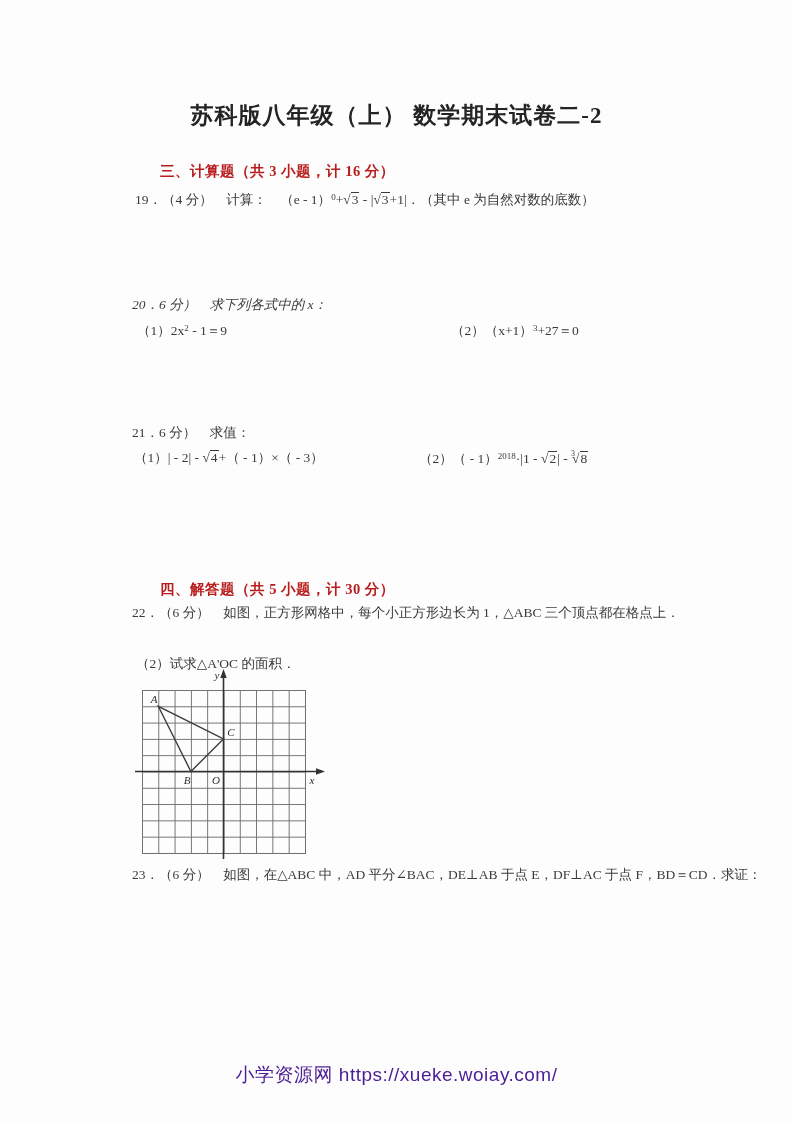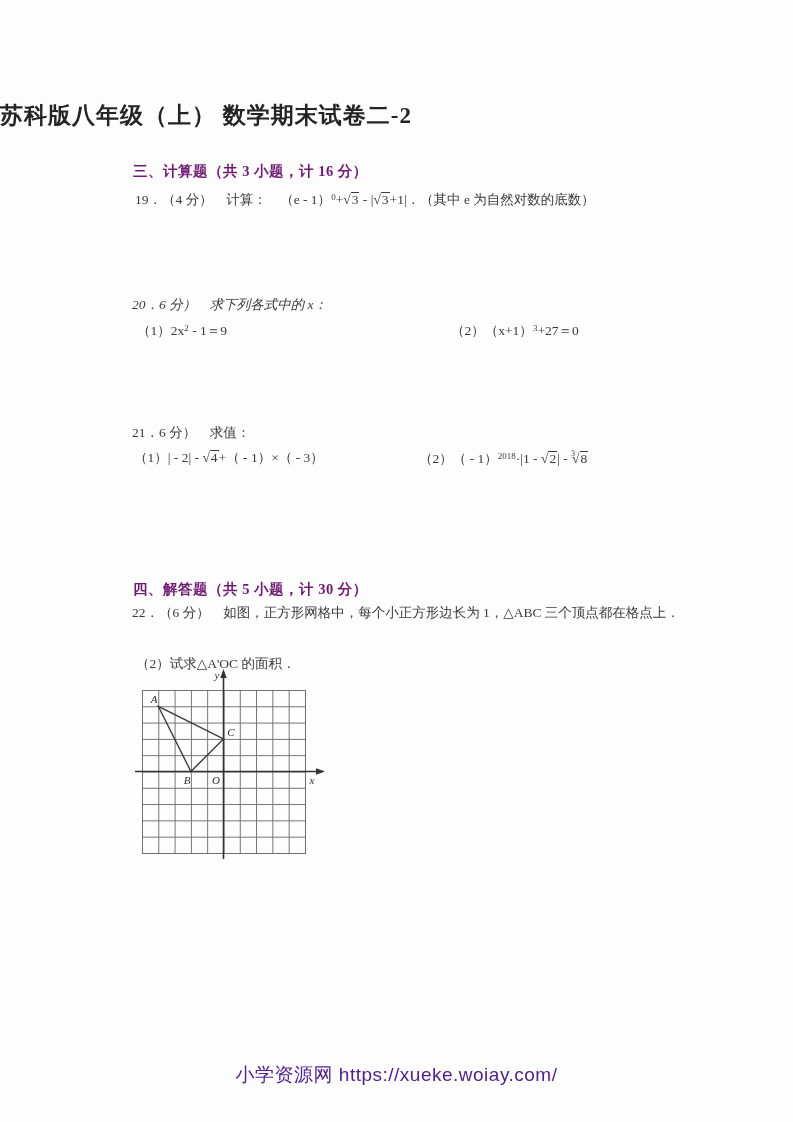--- a/index.html
+++ b/index.html
@@ -8,26 +8,28 @@
     width:793px;height:1122px;
     margin:0 auto;
     background:#fdfdfd;
     font-family:"Liberation Serif","DejaVu Serif",serif;
     color:#3a3a3a;
     overflow:hidden;
   }
   .abs{position:absolute;white-space:nowrap;}
   .title{
     left:0;top:100px;width:100%;
+    text-align:center;
     font-size:23px;font-weight:bold;color:#242424;
     letter-spacing:1px;
   }
   .sec-heading{
-    font-size:14.5px;font-weight:bold;color:#701a75;
+    font-size:14.5px;font-weight:bold;color:#b91c1c;
     letter-spacing:0.5px;
+    margin-left:27px;
   }
   .qline{font-size:13.5px;}
   .subitem{font-size:13.5px;}
   sup{font-size:9px;vertical-align:4px;letter-spacing:0;}
   .rt{white-space:nowrap;}
   .ov{
     display:inline-block;
     border-top:1.2px solid #3a3a3a;
     line-height:1.05;
     padding:0 1px;
@@ -94,16 +96,17 @@
 
       <text x="20" y="37" text-anchor="middle">A</text>
       <text x="53" y="118" text-anchor="middle">B</text>
       <text x="97" y="70" text-anchor="middle">C</text>
       <text x="82" y="118" text-anchor="middle">O</text>
       <text x="83" y="13" text-anchor="middle">y</text>
       <text x="178" y="118" text-anchor="middle">x</text>
     </svg>
   </div>
 
+  <div class="abs qline" style="left:132px;top:866px;">23．（6 分）　如图，在△ABC 中，AD 平分∠BAC，DE⊥AB 于点 E，DF⊥AC 于点 F，BD＝CD．求证：</div>
 
   <div class="abs footer">小学资源网 https://xueke.woiay.com/</div>
 
 </div>
 
 </body></html>

